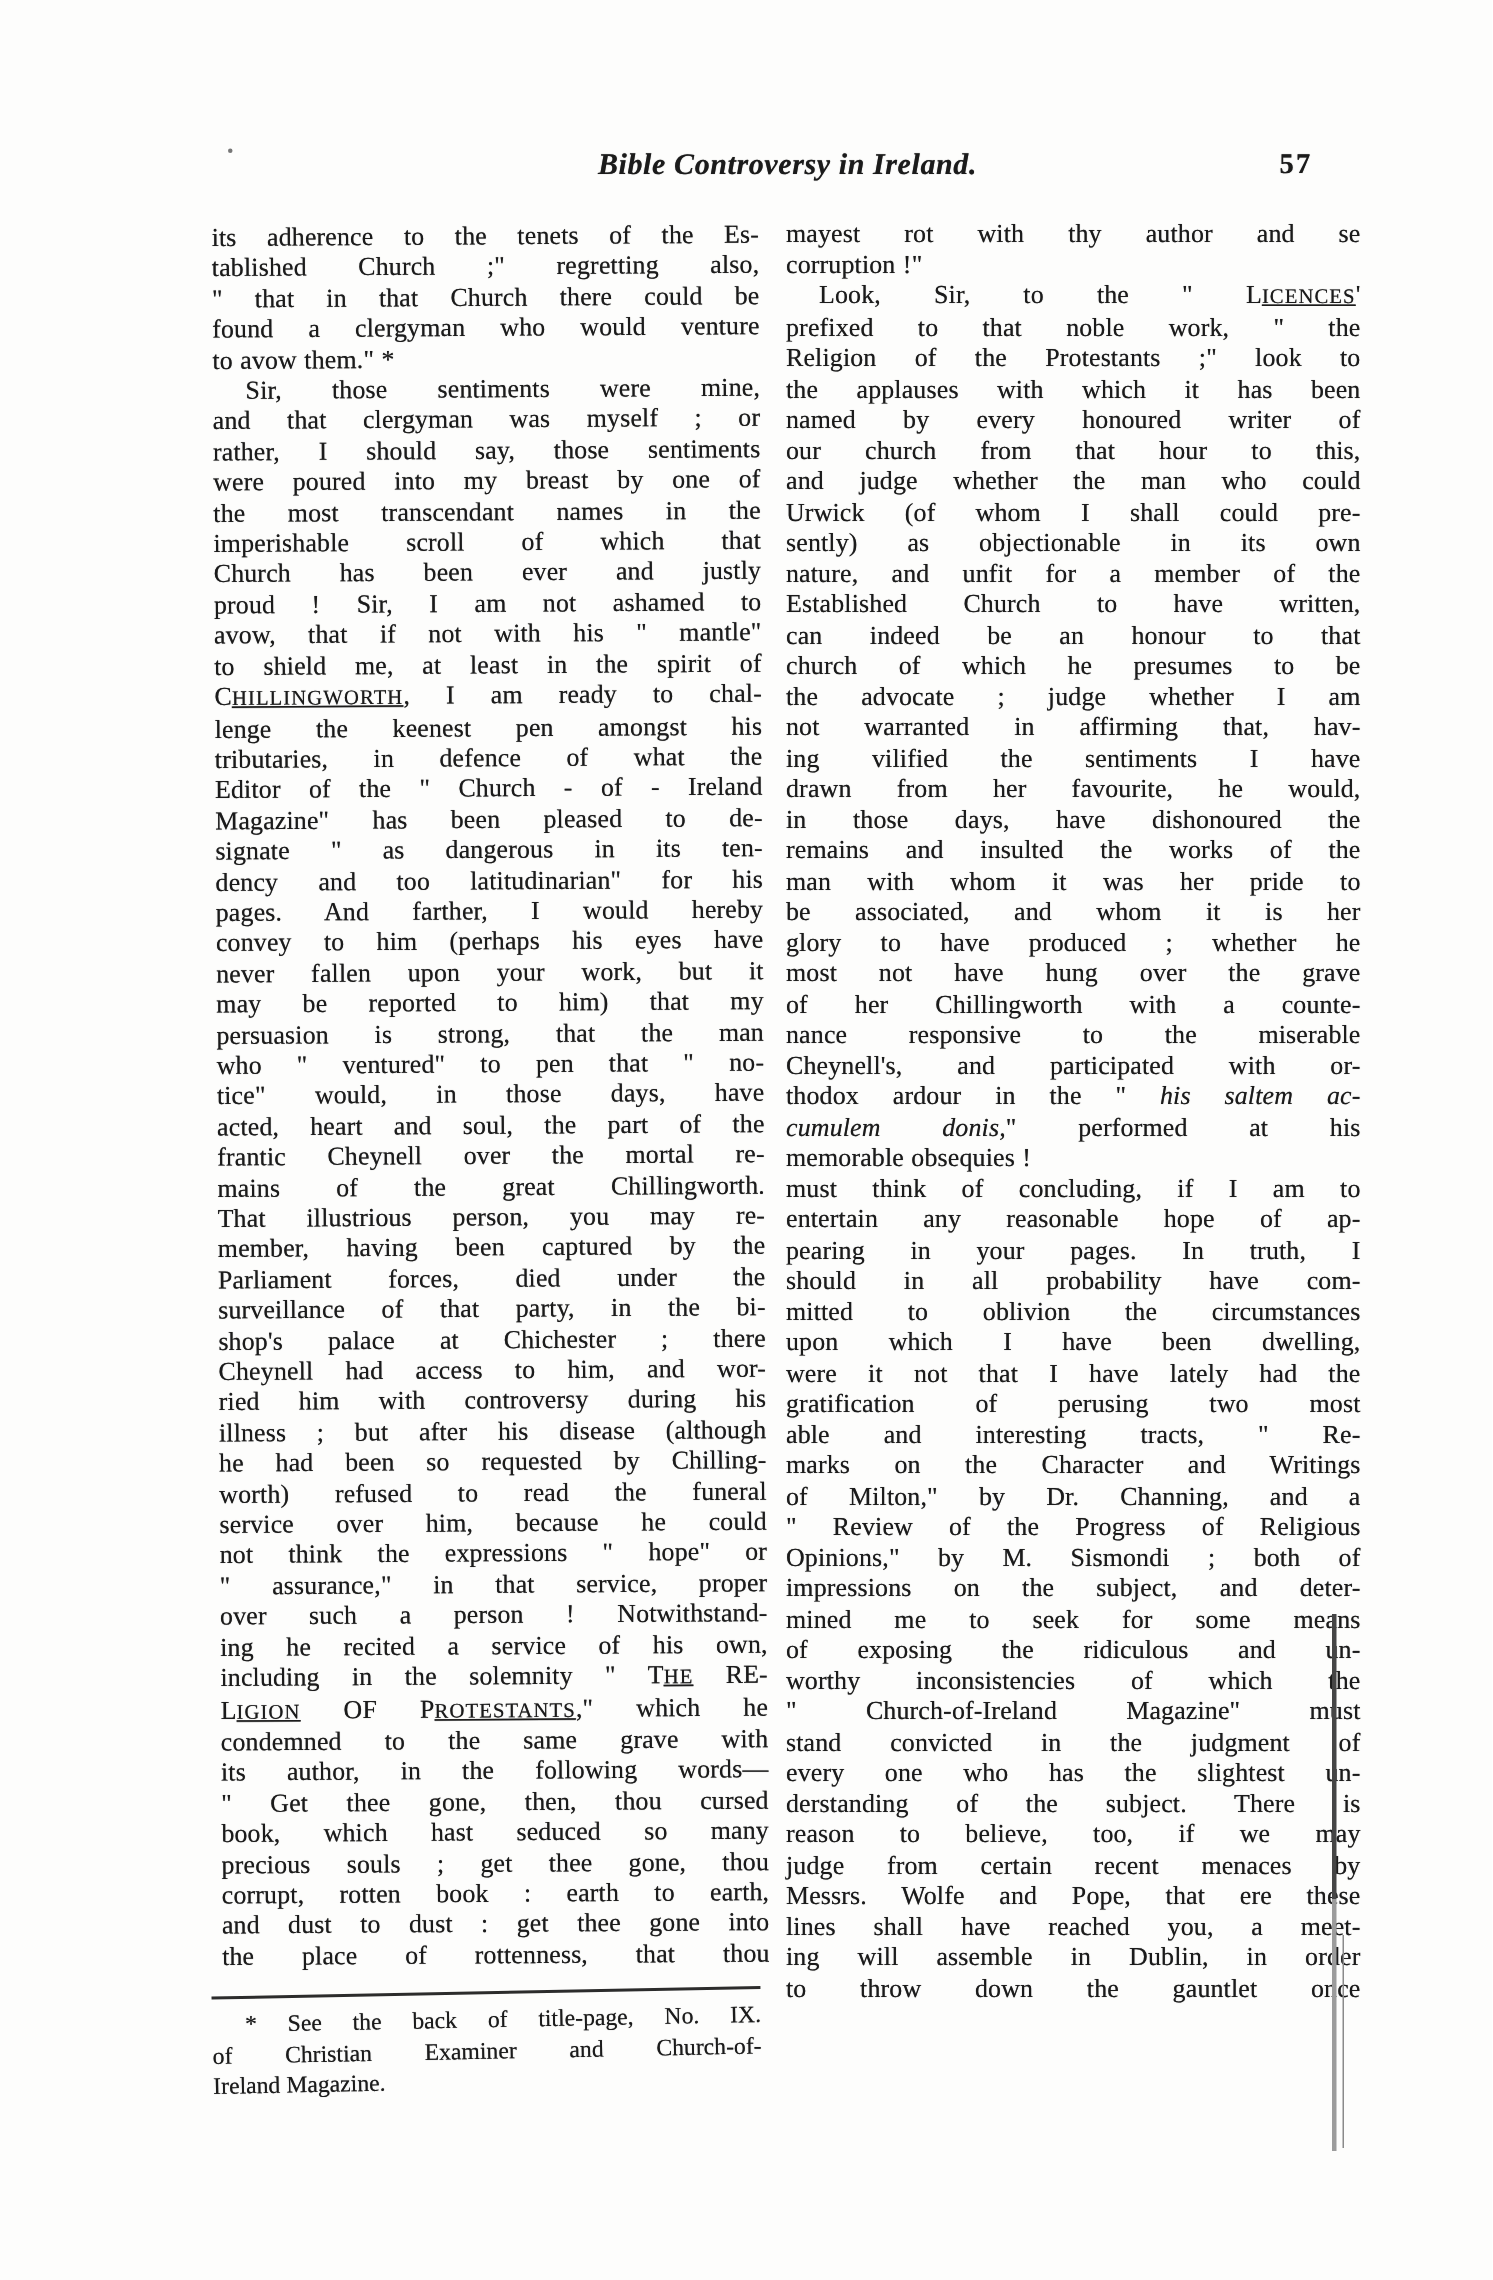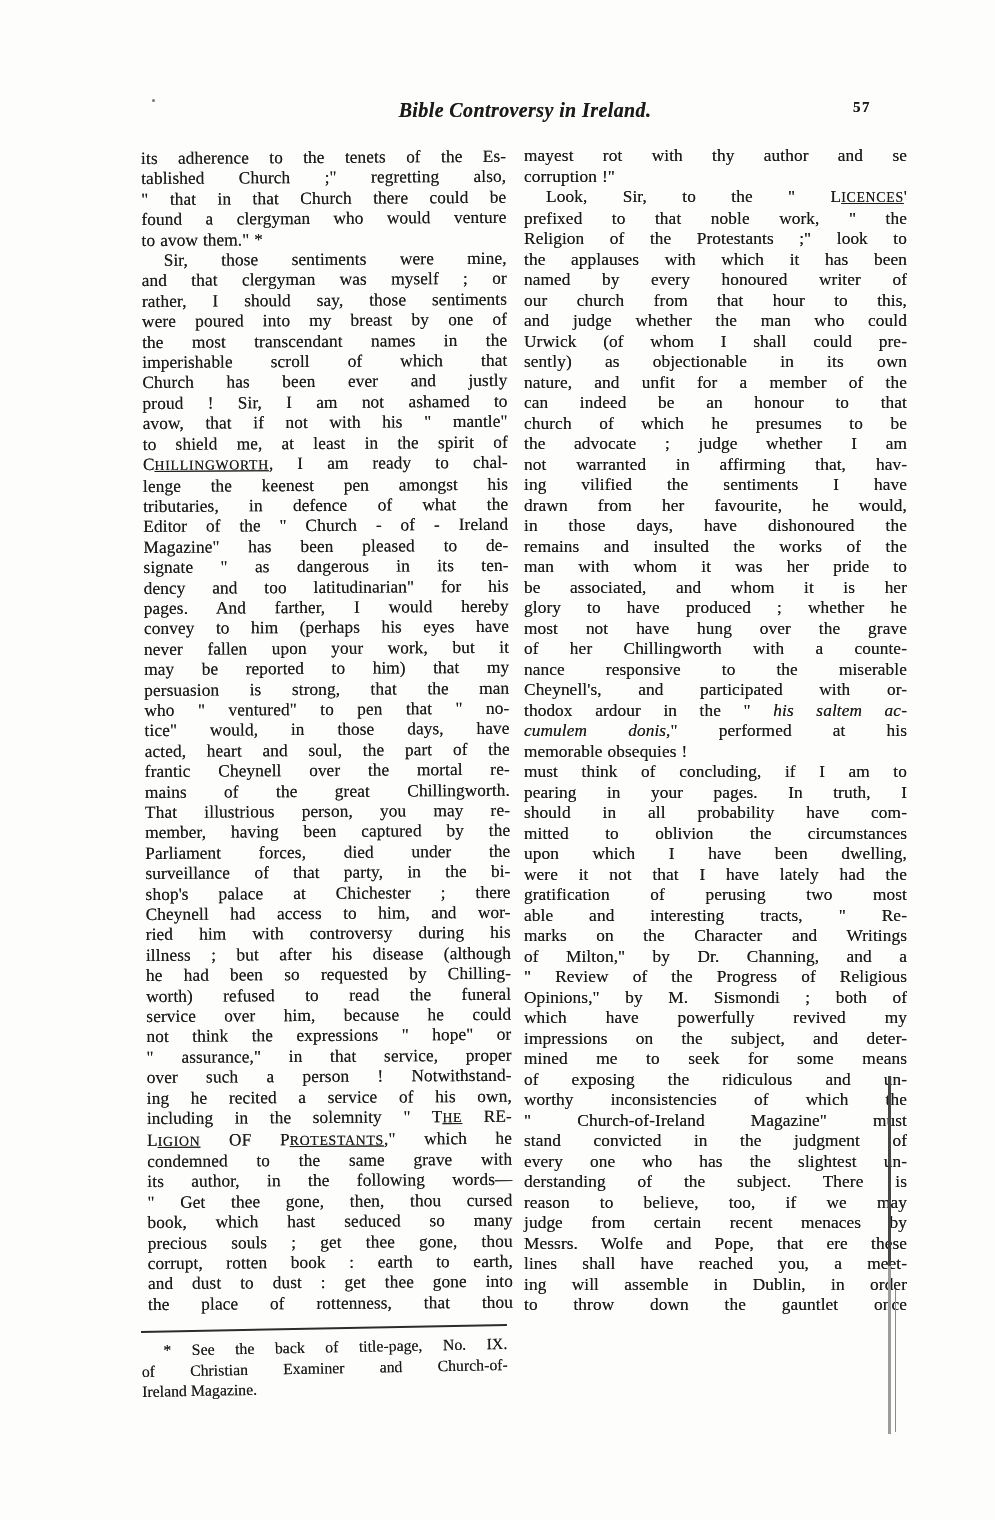--- a/index.html
+++ b/index.html
@@ -10,21 +10,21 @@
     color:#1b1b1b; overflow:hidden;
   }
   .running-title {
     position:absolute; top:99px; left:140px; width:770px;
     text-align:center; font-style:italic; font-weight:bold;
     font-size:20px; letter-spacing:0.4px;
     text-shadow:0 0 0.5px rgba(25,25,25,0.7);
   }
   .page-num {
     position:absolute; top:99px; left:853px;
-    font-size:15px; font-weight:bold; letter-spacing:1.5px;
+    font-size:19px; font-weight:bold; letter-spacing:1.5px;
     text-shadow:0 0 0.5px rgba(25,25,25,0.7);
   }
   .col {
     position:absolute; font-size:17.3px;
     text-shadow:0 0 0.45px rgba(22,22,22,0.75);
     word-spacing:0.5px; letter-spacing:0.1px;
   }
   .col-left  { left:141px; top:149px; width:365px; line-height:20.4px;
                transform:rotate(-0.35deg); transform-origin:left top; }
   .col-right { left:524px; top:146px; width:383px; line-height:20.5px; }
@@ -126,20 +126,21 @@
         <div class="line indent">Look, Sir, to the " L<span class="sc">ICENCES</span>'</div>
         <div class="line">prefixed to that noble work, " the</div>
         <div class="line">Religion of the Protestants ;" look to</div>
         <div class="line">the applauses with which it has been</div>
         <div class="line">named by every honoured writer of</div>
         <div class="line">our church from that hour to this,</div>
         <div class="line">and judge whether the man who could</div>
         <div class="line">Urwick (of whom I shall could pre-</div>
         <div class="line">sently) as objectionable in its own</div>
         <div class="line">nature, and unfit for a member of the</div>
+        <div class="line">Established Church to have written,</div>
         <div class="line">can indeed be an honour to that</div>
         <div class="line">church of which he presumes to be</div>
         <div class="line">the advocate ; judge whether I am</div>
         <div class="line">not warranted in affirming that, hav-</div>
         <div class="line">ing vilified the sentiments I have</div>
         <div class="line">drawn from her favourite, he would,</div>
         <div class="line">in those days, have dishonoured the</div>
         <div class="line">remains and insulted the works of the</div>
         <div class="line">man with whom it was her pride to</div>
         <div class="line">be associated, and whom it is her</div>
@@ -147,32 +148,32 @@
         <div class="line">most not have hung over the grave</div>
         <div class="line">of her Chillingworth with a counte-</div>
         <div class="line">nance responsive to the miserable</div>
         <div class="line">Cheynell's, and participated with or-</div>
         <div class="line">thodox ardour in the " <i>his saltem ac-</i></div>
         <div class="line"><i>cumulem donis,</i>" performed at his</div>
         <div class="line flush">memorable obsequies !</div>
       </div>
       <div>
         <div class="line">must think of concluding, if I am to</div>
+        <div class="line">entertain any reasonable hope of ap-</div>
         <div class="line">pearing in your pages.  In truth, I</div>
         <div class="line">should in all probability have com-</div>
         <div class="line">mitted to oblivion the circumstances</div>
         <div class="line">upon which I have been dwelling,</div>
         <div class="line">were it not that I have lately had the</div>
         <div class="line">gratification of perusing two most</div>
         <div class="line">able and interesting tracts, " Re-</div>
         <div class="line">marks on the Character and Writings</div>
         <div class="line">of Milton," by Dr. Channing, and a</div>
         <div class="line">" Review of the Progress of Religious</div>
         <div class="line">Opinions," by M. Sismondi ; both of</div>
-        <div class="line">which have powerfully revived my</div>
         <div class="line">impressions on the subject, and deter-</div>
         <div class="line">mined me to seek for some means</div>
         <div class="line">of exposing the ridiculous and un-</div>
         <div class="line">worthy inconsistencies of which the</div>
         <div class="line">" Church-of-Ireland Magazine" must</div>
         <div class="line">stand convicted in the judgment of</div>
         <div class="line">every one who has the slightest un-</div>
         <div class="line">derstanding of the subject.  There is</div>
         <div class="line">reason to believe, too, if we may</div>
         <div class="line">judge from certain recent menaces by</div>

